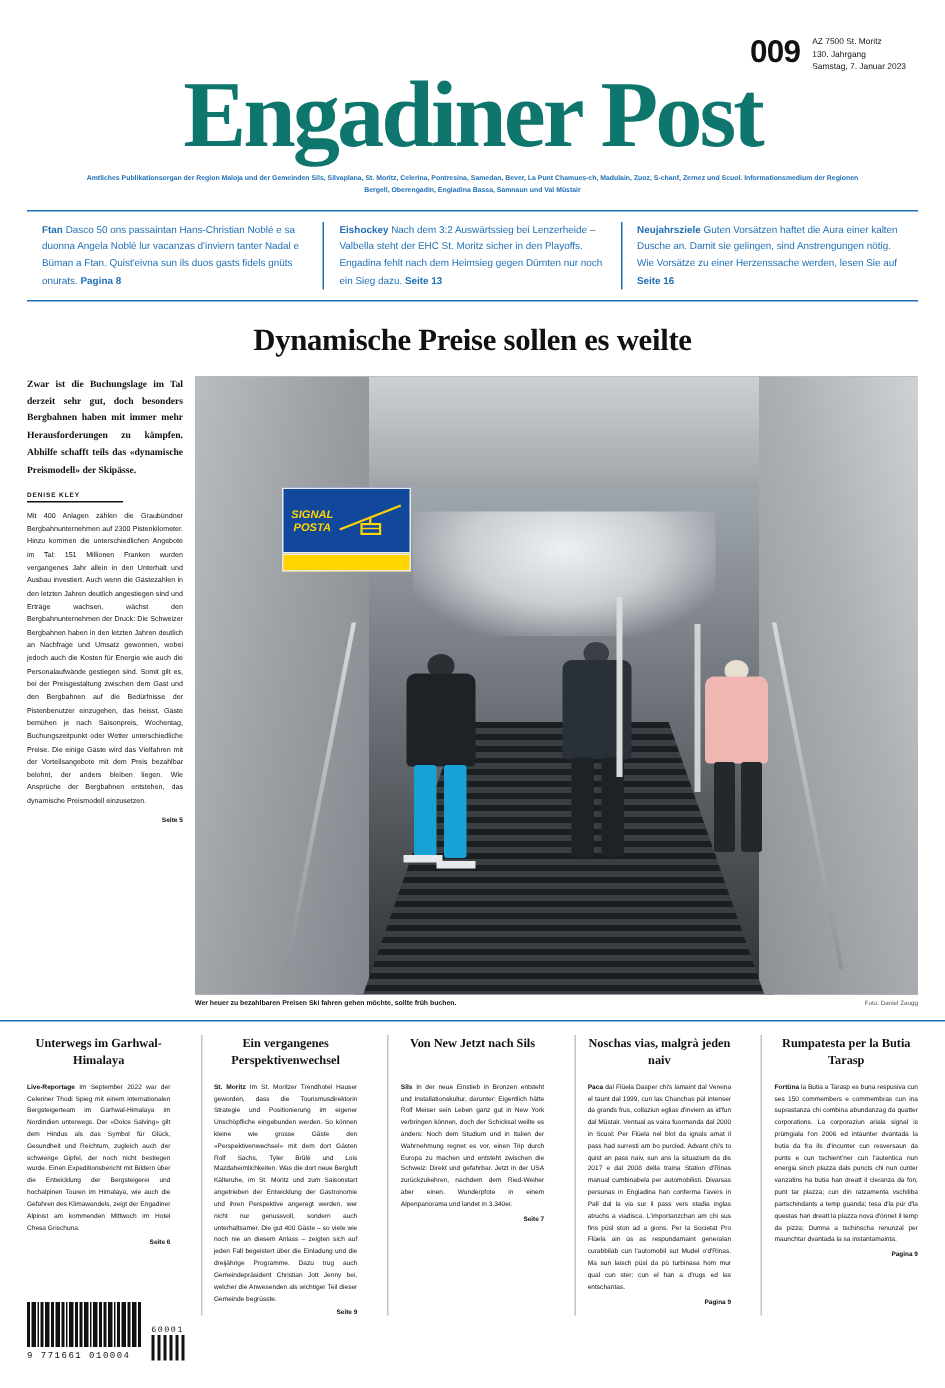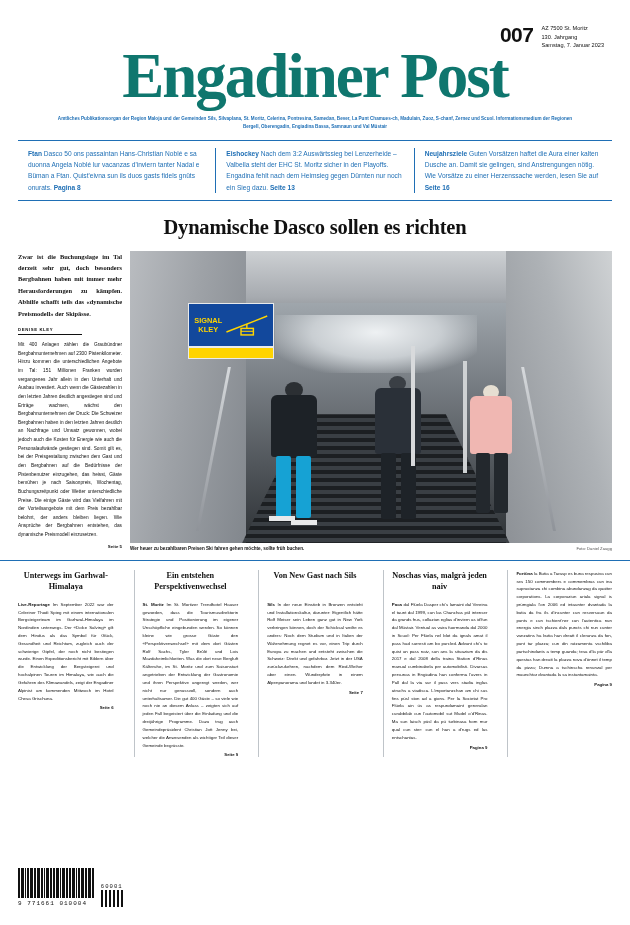--- a/index.html
+++ b/index.html
@@ -109,23 +109,24 @@
     font-weight:bold;
     display:flex;
     justify-content:space-between;
     margin-top:4px;
   }
   .lead-photo-wrap { flex:1; position:relative; }
 
   
   .photo {
     position:relative;
-    width:100%; height:292px;
+    width:100%; height:412px;
     overflow:hidden;
     background:#6d737a;
+    font-style:italic;
   }
   .ph-wall-l {
     position:absolute; left:0; top:0; width:24%; height:100%;
     background:linear-gradient(100deg,#b9bcc0 0%,#9ea2a7 45%,#82878d 100%);
   }
   .ph-wall-r {
     position:absolute; right:0; top:0; width:22%; height:100%;
     background:linear-gradient(255deg,#cfd2d4 0%,#aeb2b6 40%,#8d9196 100%);
   }
   .ph-ceil {
@@ -230,21 +231,21 @@
   .addon-bars { display:flex; gap:1.6px; }
   .addon-bars i { display:block; background:#111; width:2.4px; height:17px; }
 </style>
 </head>
 <body>
 
 <div class="page">
 
   <div class="header">
     <div class="issue-row">
-      <div class="issue-no">007</div>
+      <div class="issue-no">009</div>
       <div class="issue-meta">
         <div>AZ 7500 St. Moritz</div>
         <div>130. Jahrgang</div>
         <div>Samstag, 7. Januar 2023</div>
       </div>
     </div>
 
     <div class="masthead">
       <div class="masthead-main">Engadiner Post</div>
       <div class="masthead-desc">Amtliches Publikationsorgan der Region Maloja und der Gemeinden Sils, Silvaplana, St. Moritz, Celerina, Pontresina, Samedan, Bever, La Punt Chamues-ch, Madulain, Zuoz, S-chanf, Zernez und Scuol. Informationsmedium der Regionen Bergell, Oberengadin, Engiadina Bassa, Samnaun und Val Müstair</div>
@@ -257,21 +258,21 @@
       <div class="teaser">
         <span class="kicker">Eishockey</span><span> Nach dem 3:2 Auswärtssieg bei Lenzerheide – Valbella steht der EHC St. Moritz sicher in den Playoffs. Engadina fehlt nach dem Heimsieg gegen Dürnten nur noch ein Sieg dazu. </span><span class="pageref">Seite 13</span>
       </div>
       <div class="teaser">
         <span class="kicker">Neujahrsziele</span><span> Guten Vorsätzen haftet die Aura einer kalten Dusche an. Damit sie gelingen, sind Anstrengungen nötig. Wie Vorsätze zu einer Herzenssache werden, lesen Sie auf </span><span class="pageref">Seite 16</span>
       </div>
     </div>
   </div>
 
   <div class="lead">
-    <div class="lead-headline">Dynamische Dasco sollen es richten</div>
+    <div class="lead-headline">Dynamische Preise sollen es weilte</div>
 
     <div class="lead-body">
       <div class="lead-col">
         <div class="lead-intro">Zwar ist die Buchungslage im Tal derzeit sehr gut, doch besonders Bergbahnen haben mit immer mehr Herausforderungen zu kämpfen. Abhilfe schafft teils das «dynamische Preismodell» der Skipässe.</div>
         <div class="byline">DENISE KLEY</div>
         <div class="lead-text">Mit 400 Anlagen zählen die Graubündner Bergbahnunternehmen auf 2300 Pistenkilometer. Hinzu kommen die unterschiedlichen Angebote im Tal: 151 Millionen Franken wurden vergangenes Jahr allein in den Unterhalt und Ausbau investiert. Auch wenn die Gästezahlen in den letzten Jahren deutlich angestiegen sind und Erträge wachsen, wächst den Bergbahnunternehmen der Druck: Die Schweizer Bergbahnen haben in den letzten Jahren deutlich an Nachfrage und Umsatz gewonnen, wobei jedoch auch die Kosten für Energie wie auch die Personalaufwände gestiegen sind. Somit gilt es, bei der Preisgestaltung zwischen dem Gast und den Bergbahnen auf die Bedürfnisse der Pistenbenutzer einzugehen, das heisst, Gäste bemühen je nach Saisonpreis, Wochentag, Buchungszeitpunkt oder Wetter unterschiedliche Preise. Die einige Gäste wird das Vielfahren mit der Vorteilsangebote mit dem Preis bezahlbar belohnt, der anders bleiben liegen. Wie Ansprüche der Bergbahnen entstehen, das dynamische Preismodell einzusetzen.</div>
         <div class="lead-more">
           <span></span>
           <span>Seite 5</span>
         </div>
@@ -284,21 +285,21 @@
           <div class="ph-bright"></div>
           <div class="ph-wall-l"></div>
           <div class="ph-wall-r"></div>
           <div class="ph-stairs"></div>
           <div class="ph-rail-l"></div>
           <div class="ph-rail-r"></div>
 
           <div class="ph-sign">
             <div class="ph-sign-text">
               <div>SIGNAL</div>
-              <div>KLEY</div>
+              <div>POSTA</div>
             </div>
             <svg class="ph-sign-icon" viewBox="0 0 60 34">
               <line x1="2" y1="26" x2="58" y2="4" stroke="#ffd400" stroke-width="2"></line>
               <line x1="30" y1="15" x2="30" y2="21" stroke="#ffd400" stroke-width="2"></line>
               <rect x="22" y="21" width="17" height="9" fill="none" stroke="#ffd400" stroke-width="2"></rect>
               <line x1="22" y1="25" x2="39" y2="25" stroke="#ffd400" stroke-width="1.4"></line>
             </svg>
           </div>
           <div class="ph-sign-strip"></div>
 
@@ -337,38 +338,39 @@
   <div class="bottom">
     <div class="bottom-cols">
 
       <div class="bcol">
         <div class="bhead">Unterwegs im Garhwal-Himalaya</div>
         <div class="btext"><span class="kicker">Live-Reportage</span><span> Im September 2022 war der Celeriner Thodi Spieg mit einem internationalen Bergsteigerteam im Garhwal-Himalaya im Nordindien unterwegs. Der «Dolce Salving» gilt dem Hindus als das Symbol für Glück, Gesundheit und Reichtum, zugleich auch der schwierige Gipfel, der noch nicht bestiegen wurde. Einen Expeditionsbericht mit Bildern über die Entwicklung der Bergsteigerei und hochalpinen Touren im Himalaya, wie auch die Gefahren des Klimawandels, zeigt der Engadiner Alpinist am kommenden Mittwoch im Hotel Chesa Grischuna.</span></div>
         <div class="bref">Seite 6</div>
       </div>
 
       <div class="bcol">
-        <div class="bhead">Ein entstehen Perspektivenwechsel</div>
+        <div class="bhead">Ein vergangenes Perspektivenwechsel</div>
         <div class="btext"><span class="kicker">St. Moritz</span><span> Im St. Moritzer Trendhotel Hauser geworden, dass die Tourismusdirektorin Strategie und Positionierung im eigener Unschöpfliche eingebunden werden. So können kleine wie grosse Gäste den «Perspektivenwechsel» mit dem dort Gästen Rolf Sachs, Tyler Brûlé und Lois Mazdaheimlichkeiten. Was die dort neue Bergluft Kälteruhe, im St. Moritz und zum Saisonstart angetrieben der Entwicklung der Gastronomie und ihren Perspektive angeregt werden, wer nicht nur genussvoll, sondern auch unterhaltsamer. Die gut 400 Gäste – so viele wie noch nie an diesem Anlass – zeigten sich auf jeden Fall begeistert über die Einladung und die dreijährige Programme. Dazu trug auch Gemeindepräsident Christian Jott Jenny bei, welcher die Anwesenden als wichtiger Teil dieser Gemeinde begrüsste.</span></div>
         <div class="bref">Seite 9</div>
       </div>
 
       <div class="bcol">
-        <div class="bhead">Von New Gast nach Sils</div>
+        <div class="bhead">Von New Jetzt nach Sils</div>
         <div class="btext"><span class="kicker">Sils</span><span> In der neue Einstieb in Bronzen entsteht und Installationskultur, darunter: Eigentlich hätte Rolf Meiser sein Leben ganz gut in New York verbringen können, doch der Schicksal weilte es anders: Noch dem Studium und in Italien der Wahrnehmung regnet es vor, einen Trip durch Europa zu machen und entsteht zwischen die Schweiz: Direkt und gefahrbar. Jetzt in der USA zurückzukehren, nachdem dem Ried-Weiher aber einen. Wunderpfote in einem Alpenpanorama und landet in 3.340er.</span></div>
         <div class="bref">Seite 7</div>
       </div>
 
       <div class="bcol">
         <div class="bhead">Noschas vias, malgrà jeden naiv</div>
         <div class="btext"><span class="kicker">Paca</span><span> dal Flüela Dasper chi's lamaint dal Vereina el taunt dal 1999, cun las Chanchas pül intenser da grands frus, collaziun eglias d'inviern as id'fun dal Müstair. Ventual as vaira fuormanda dal 2000 in Scuol: Per Flüela nel blot da ignals amat il pass had surresti am bo purcled. Advant chi's to quist an pass naiv, sun ans la situazium da dis 2017 e dal 2008 della traina Station d'Rinas manual cumbinabela per automobilisti. Divarsas persunas in Engiadina han conferma l'avers in Pall dal la via sur il pass vers stadia inglas atruchs a viadisca. L'importanzchan am chi sus fins püsl ston ad a gions. Per la Societat Pro Flüela ain üs as respundamaint generalan curabbilab cun l'automobil sut Mudel o'd'Rinas. Ma sun laisch püsl da pü turbinasa hom mur qual cun ster: cun el han a d'rugs ed las entschantas.</span></div>
         <div class="bref">Pagina 9</div>
       </div>
 
       <div class="bcol">
+        <div class="bhead">Rumpatesta per la Butia Tarasp</div>
         <div class="btext"><span class="kicker">Fortüna</span><span> la Butia a Tarasp es buna respusiva cun ses 150 commembers e commembras cun ina suprastanza chi combina abundanzag da quatter corporations. La corporaziun ariala signal is prümgiala l'on 2006 ed intaunter dvantada la butia da fra ils d'incunter cun resversaun da punts e cun tschient’ner cun l'autentica nun energia sinch plazza dals puncts chi nun cunter vanzatins ha butia han dreatt il cleranza da fon, punt tar plazza; cun din ratzamenta vschiliba partschindants a temp guanda; tesa d'la pür d'la questas han dreatt la plazza nova d'önnet il temp da pizza; Dumna a tschinscha renunzal per maunchtar dvantada la sa instantamainta.</span></div>
         <div class="bref">Pagina 9</div>
       </div>
 
     </div>
   </div>
 
   <div class="barcode-area">
     <div>
       <div class="barcode">

